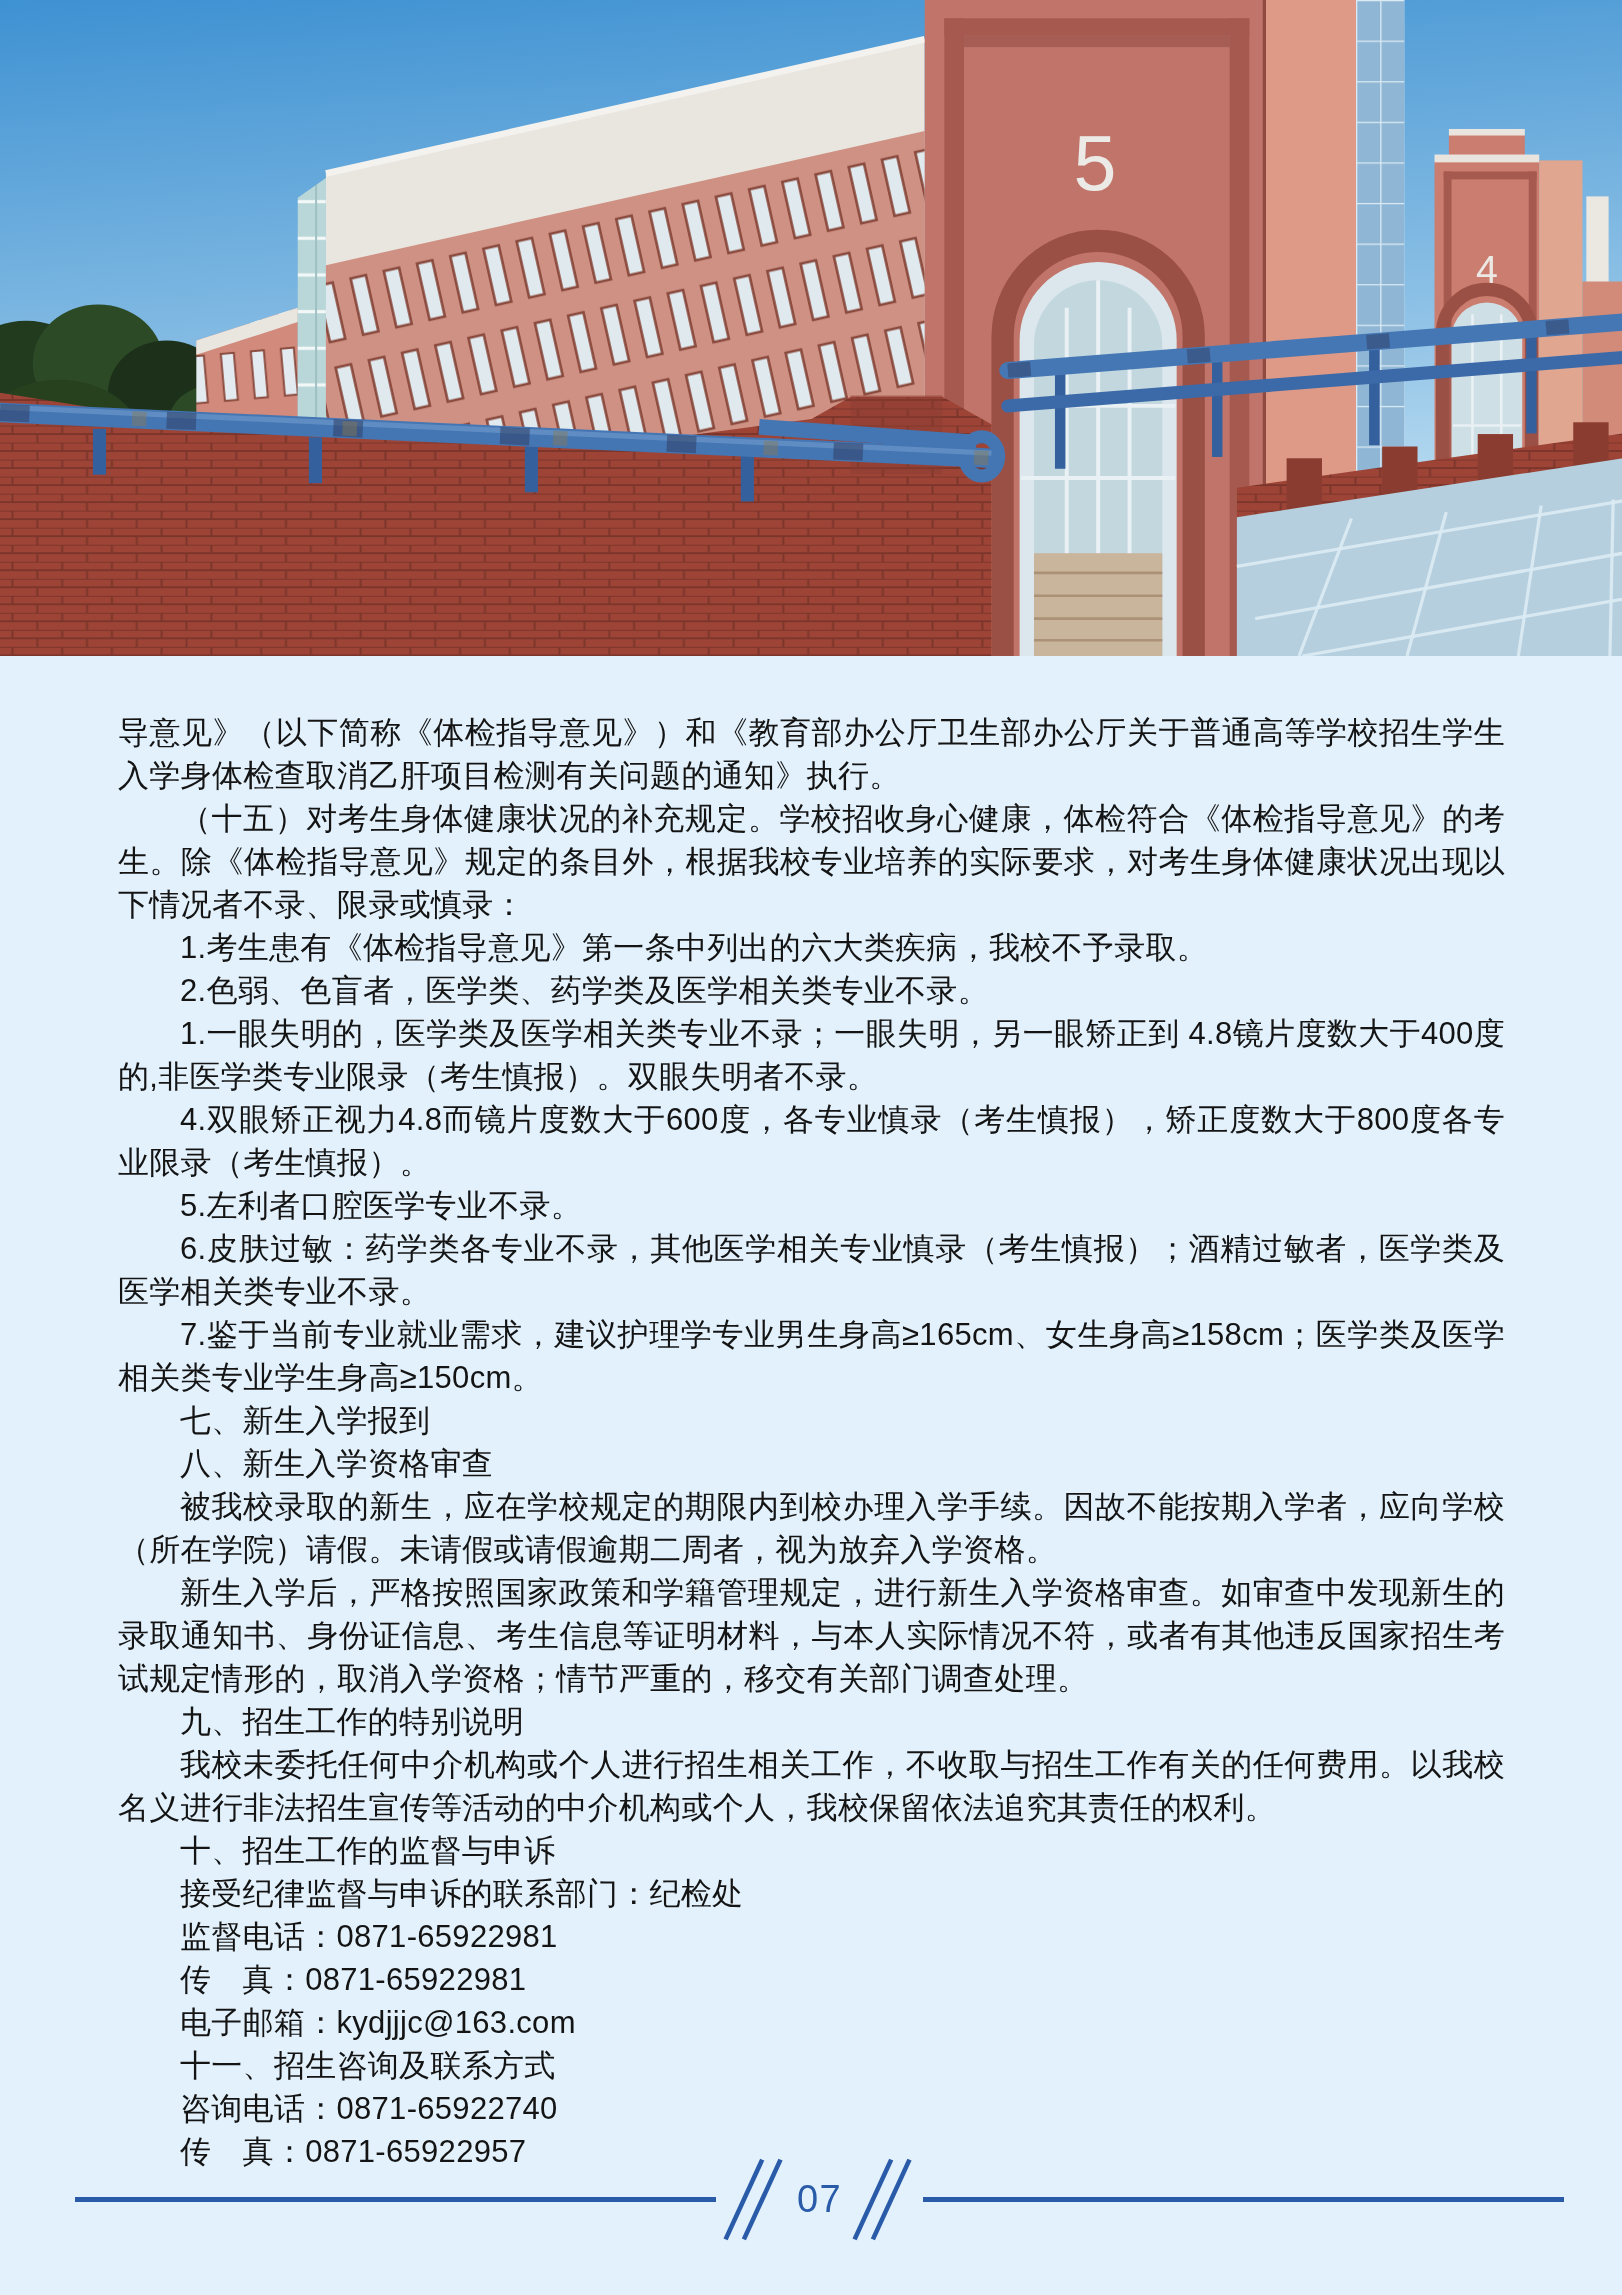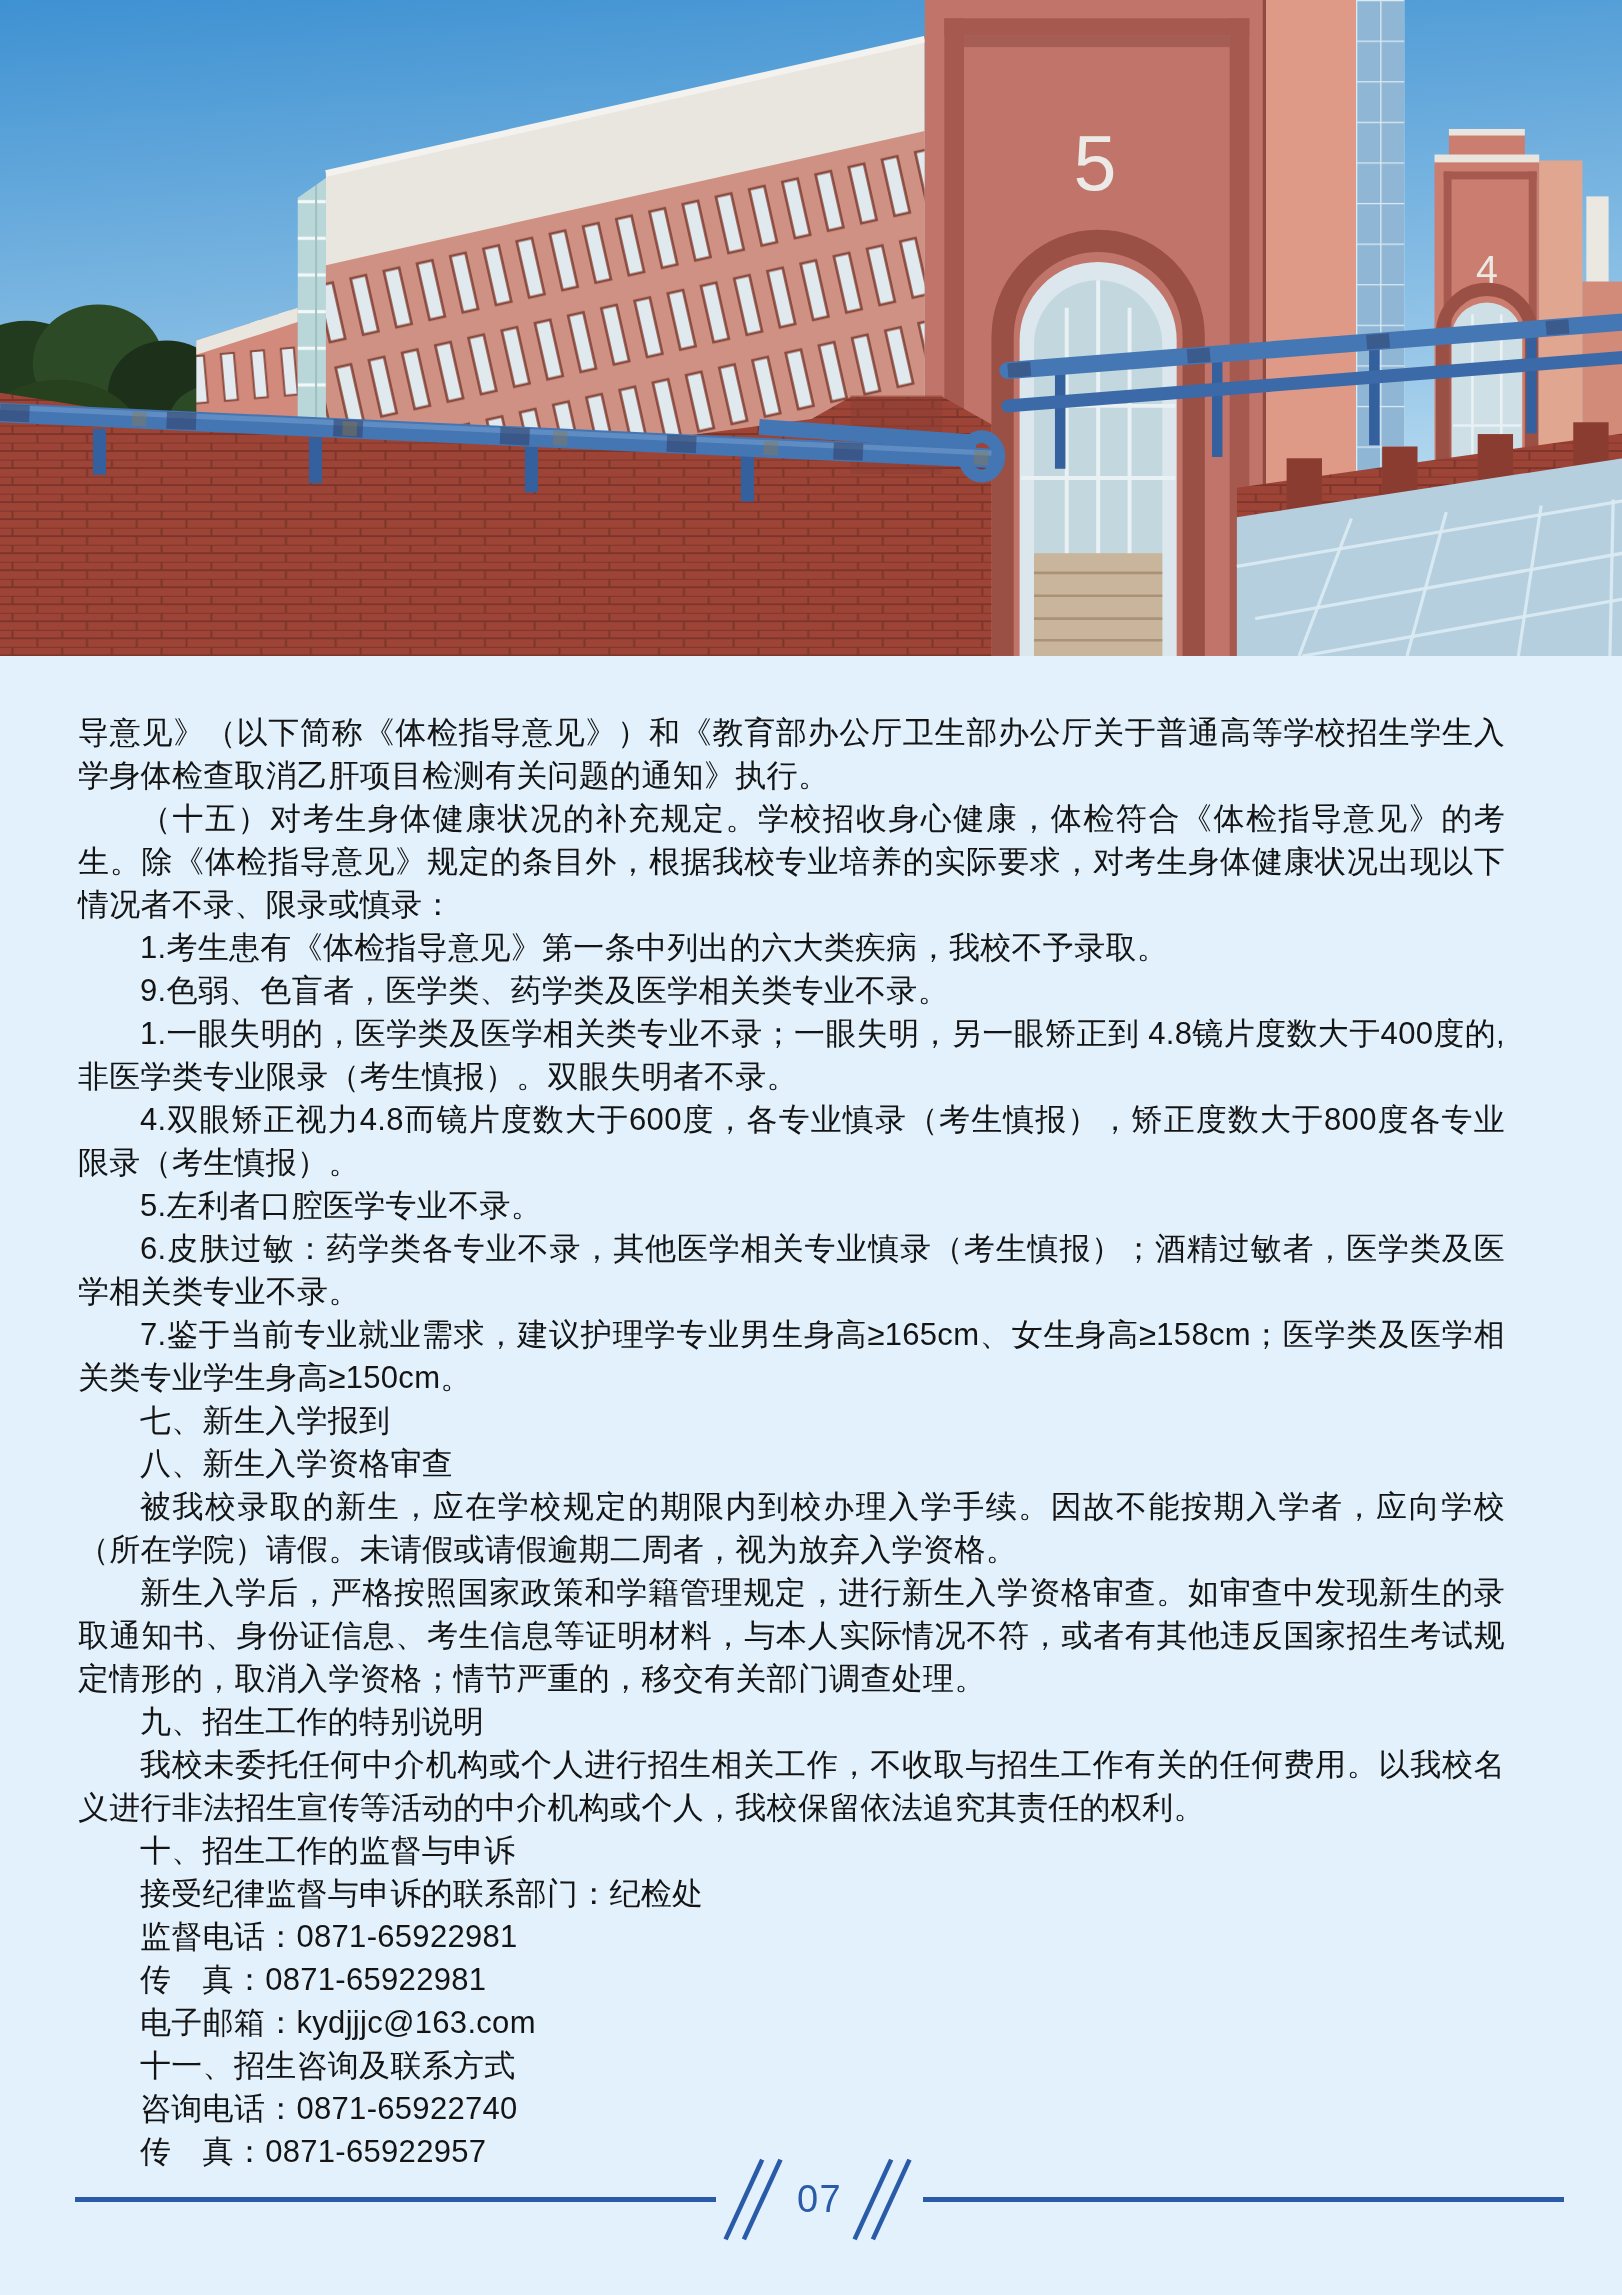--- a/index.html
+++ b/index.html
@@ -6,21 +6,21 @@
   body{
     width:1623px;height:2295px;
     background:#e2f1fb;
     font-family:"Liberation Sans","DejaVu Sans",sans-serif;
     position:relative;
     overflow:hidden;
   }
   .photo{width:1623px;height:656px;display:block;}
   .photo svg{display:block;}
   .content{
-    padding:55px 118px 0 78px;
+    padding:55px 118px 0 118px;
   }
   .content p{
     margin:0;
     font-size:31px;
     line-height:43px;
     color:#141414;
     text-align:justify;
     letter-spacing:0.3px;
   }
   .ind{text-indent:2em;}
@@ -188,21 +188,21 @@
     <path d="M1540 620 L2480 546" stroke="#3c6aa8" stroke-width="20" stroke-linecap="round" fill="none"></path>
     <path d="M1540 566 L2480 492" stroke="#2e3a5e" stroke-width="22" stroke-dasharray="35 240" opacity="0.45" fill="none"></path>
   </g>
 </svg>
 </div>
 
 <div class="content">
   <p>导意见》（以下简称《体检指导意见》）和《教育部办公厅卫生部办公厅关于普通高等学校招生学生入学身体检查取消乙肝项目检测有关问题的通知》执行。</p>
   <p class="ind">（十五）对考生身体健康状况的补充规定。学校招收身心健康，体检符合《体检指导意见》的考生。除《体检指导意见》规定的条目外，根据我校专业培养的实际要求，对考生身体健康状况出现以下情况者不录、限录或慎录：</p>
   <p class="ind">1.考生患有《体检指导意见》第一条中列出的六大类疾病，我校不予录取。</p>
-  <p class="ind">9.色弱、色盲者，医学类、药学类及医学相关类专业不录。</p>
+  <p class="ind">2.色弱、色盲者，医学类、药学类及医学相关类专业不录。</p>
   <p class="ind">1.一眼失明的，医学类及医学相关类专业不录；一眼失明，另一眼矫正到 4.8镜片度数大于400度的,非医学类专业限录（考生慎报）。双眼失明者不录。</p>
   <p class="ind">4.双眼矫正视力4.8而镜片度数大于600度，各专业慎录（考生慎报），矫正度数大于800度各专业限录（考生慎报）。</p>
   <p class="ind">5.左利者口腔医学专业不录。</p>
   <p class="ind">6.皮肤过敏：药学类各专业不录，其他医学相关专业慎录（考生慎报）；酒精过敏者，医学类及医学相关类专业不录。</p>
   <p class="ind">7.鉴于当前专业就业需求，建议护理学专业男生身高≥165cm、女生身高≥158cm；医学类及医学相关类专业学生身高≥150cm。</p>
   <p class="ind hd">七、新生入学报到</p>
   <p class="ind hd">八、新生入学资格审查</p>
   <p class="ind">被我校录取的新生，应在学校规定的期限内到校办理入学手续。因故不能按期入学者，应向学校（所在学院）请假。未请假或请假逾期二周者，视为放弃入学资格。</p>
   <p class="ind">新生入学后，严格按照国家政策和学籍管理规定，进行新生入学资格审查。如审查中发现新生的录取通知书、身份证信息、考生信息等证明材料，与本人实际情况不符，或者有其他违反国家招生考试规定情形的，取消入学资格；情节严重的，移交有关部门调查处理。</p>
   <p class="ind hd">九、招生工作的特别说明</p>

